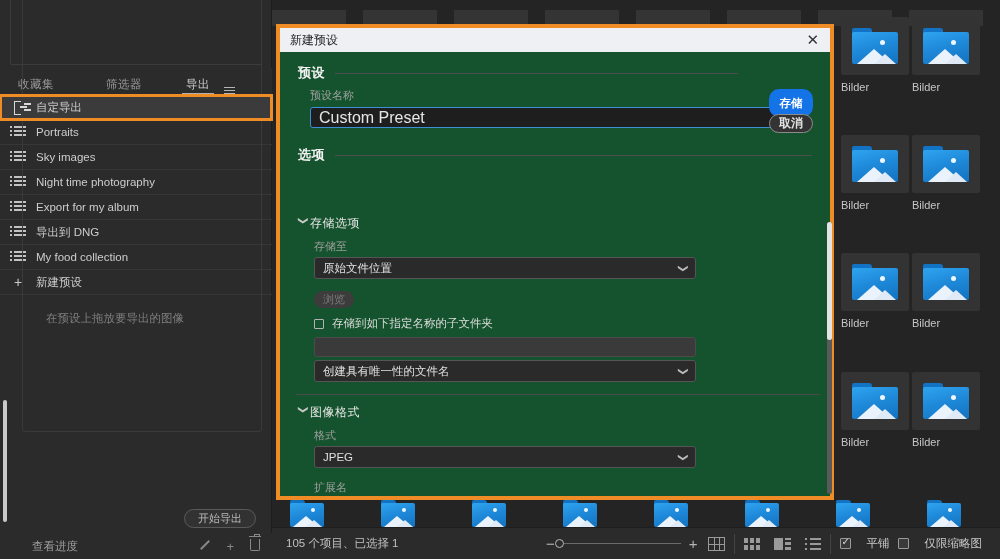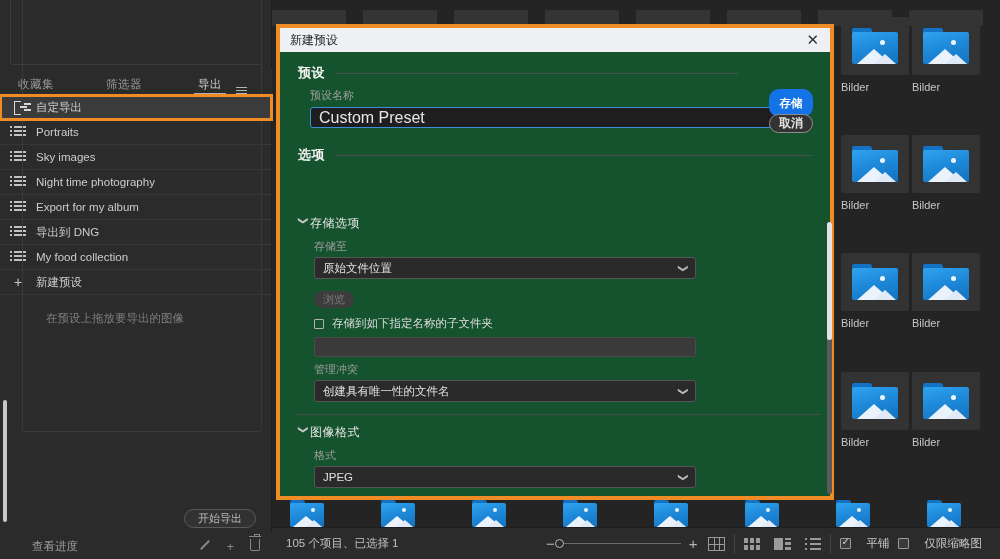--- a/index.html
+++ b/index.html
@@ -26,21 +26,21 @@
     position: absolute; left: 0; top: 68px; width: 272px; height: 27px;
     background: #2b2b2b; border-bottom: 1px solid #3a3a3a;
     display: flex; align-items: flex-end;
   }
   .left-tab {
     font-size: 11.5px; color: #9a9a9a; padding: 2px 4px; cursor: pointer;
     letter-spacing: .5px;
   }
   .left-tab.t1 { margin-left: 14px; }
   .left-tab.t2 { margin-left: 44px; }
-  .left-tab.t3 { margin-left: 48px; color: #cfcfcf; border-bottom: 1px solid #b0b0b0; padding-bottom: 1px;}
+  .left-tab.t3 { margin-left: 36px; color: #cfcfcf; border-bottom: 1px solid #b0b0b0; padding-bottom: 1px;}
   .hamburger { margin-left: 10px; display: inline-flex; flex-direction: column; gap: 2px; cursor: pointer; }
   .hamburger i { display: block; width: 11px; height: 1px; background: #b6b6b6; }
 
   .preset-list { position: absolute; left: 0; top: 95px; width: 272px; }
   .preset-row {
     height: 25px; display: flex; align-items: center;
     border-bottom: 1px solid #363636; padding-left: 14px;
     font-size: 11.5px; color: #cdcdcd; cursor: pointer; position: relative;
   }
   .preset-row.selected {
@@ -617,21 +617,20 @@
           <div class="select">
             <span>原始文件位置</span>
             <span class="cv" style="display: inline-block; transform: rotate(90deg);">❯</span>
           </div>
           <div class="btn-browse">浏览</div>
           <div class="chk-row">
             <span class="chk-box"></span>
             <span class="chk-label">存储到如下指定名称的子文件夹</span>
           </div>
           <div class="disabled-input"></div>
-          <div class="sub-label">管理冲突</div>
           <div class="select">
             <span>创建具有唯一性的文件名</span>
             <span class="cv" style="display: inline-block; transform: rotate(90deg);">❯</span>
           </div>
           <div class="group-divider"></div>
         </div>
 
         <div class="group" style="margin-top:6px;">
           <div class="group-head">
             <span class="chev" style="display: inline-block; transform: rotate(90deg);">❯</span>

